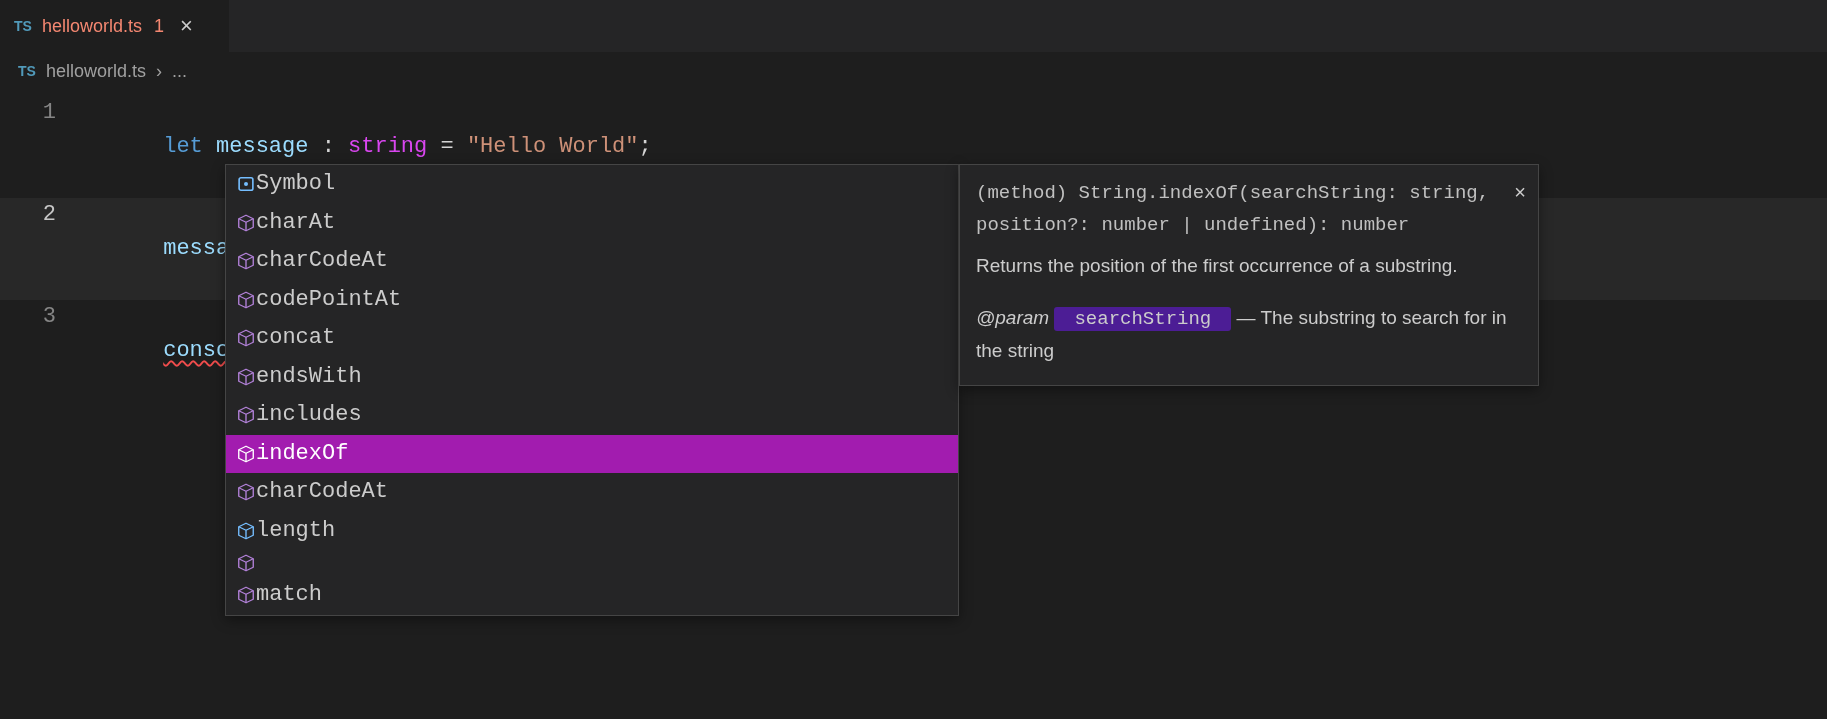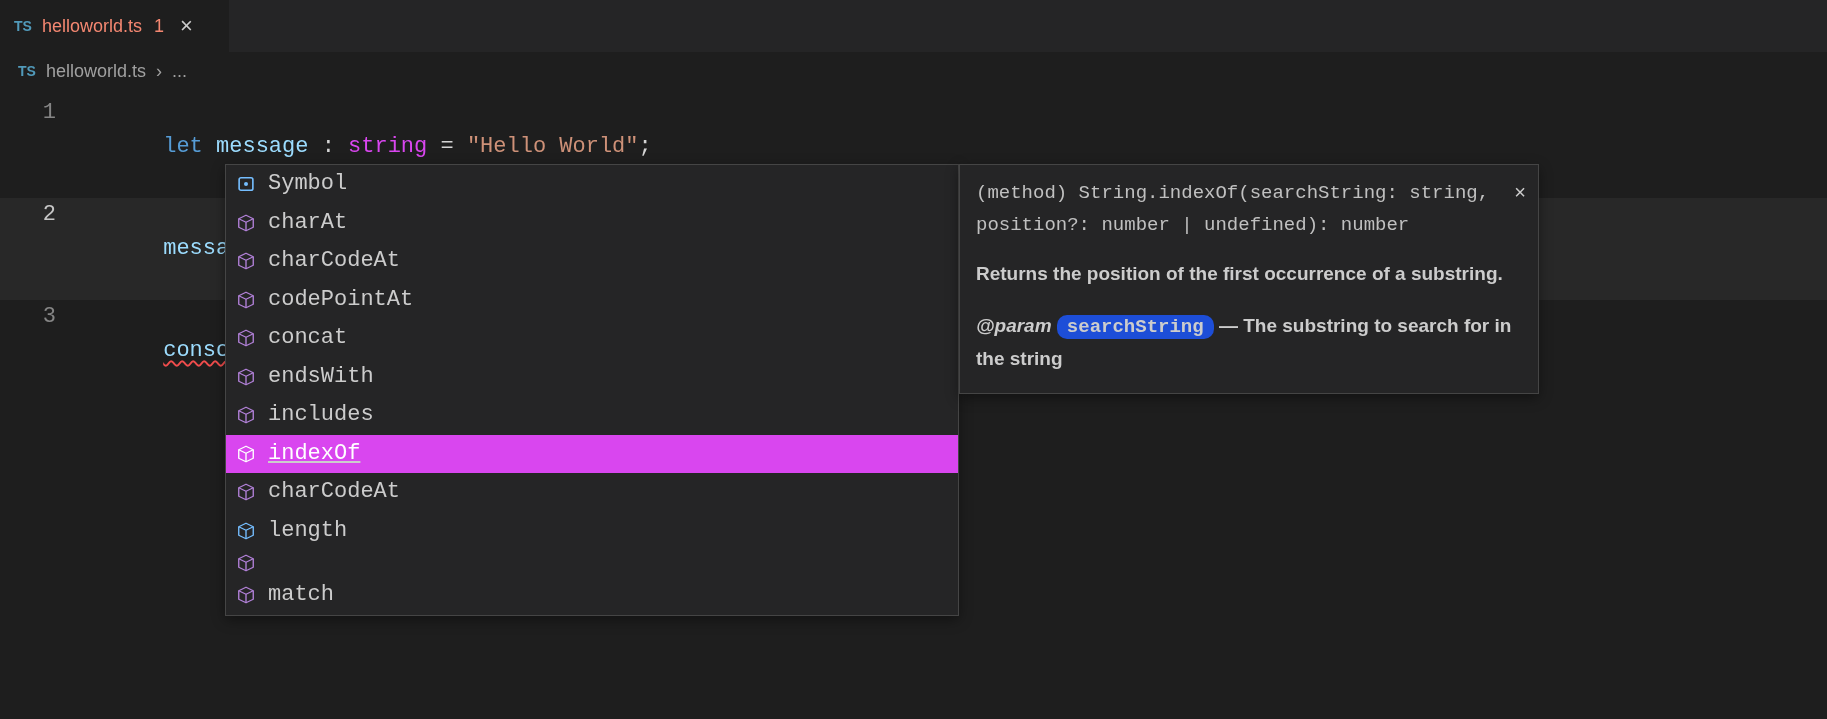--- a/index.html
+++ b/index.html
@@ -115,29 +115,28 @@
     top: 164px;
     width: 734px;
     background: #252526;
     border: 1px solid #454545;
     box-shadow: 0 4px 12px rgba(0,0,0,0.4);
     z-index: 10;
   }
   .sitem {
     display: flex;
     align-items: center;
-    gap: 12px;
     padding: 3px 10px 3px 10px;
     font-size: 22px;
     line-height: 32.5px;
     cursor: pointer;
     text-align: right;
   }
   .sitem .slabel { color: #cccccc; }
-  .sitem.selected { background: #d946ef; text-decoration: underline; }
+  .sitem.selected { background: #a21caf; }
   .sitem.selected .slabel { color: #ffffff; }
 
   .cube {
     width: 20px;
     height: 20px;
     flex-shrink: 0;
     display: flex;
     align-items: center;
     justify-content: center;
   }
@@ -154,39 +153,39 @@
     box-shadow: 0 4px 12px rgba(0,0,0,0.4);
     padding: 12px 16px 18px 16px;
     font-size: 19px;
     line-height: 1.7;
     color: #cccccc;
     z-index: 10;
   }
   .detail .sig {
     font-family: Consolas, "Courier New", monospace;
     color: #c0c0c0;
-    margin-bottom: 16px;
+    margin-bottom: 8px;
     padding-right: 26px;
   }
   .detail .close-x {
     position: absolute;
     top: 10px;
     right: 12px;
     color: #cccccc;
     font-size: 20px;
     cursor: pointer;
   }
-  .detail p { margin-bottom: 20px; font-weight: bold; }
+  .detail p { margin-bottom: 20px; }
   .detail p:last-child { margin-bottom: 0; }
   .il { font-style: italic; }
   .codechip {
     font-family: Consolas, "Courier New", monospace;
-    background: #1d4ed8;
-    padding: 1px 10px;
-    border-radius: 10px;
+    background: #4c1d95;
+    padding: 1px 20px;
+    border-radius: 3px;
     font-style: normal;
   }
 
   .bracket-icon {
     width: 20px;
     height: 20px;
     flex-shrink: 0;
     display:flex;
     align-items:center;
     justify-content:center;

